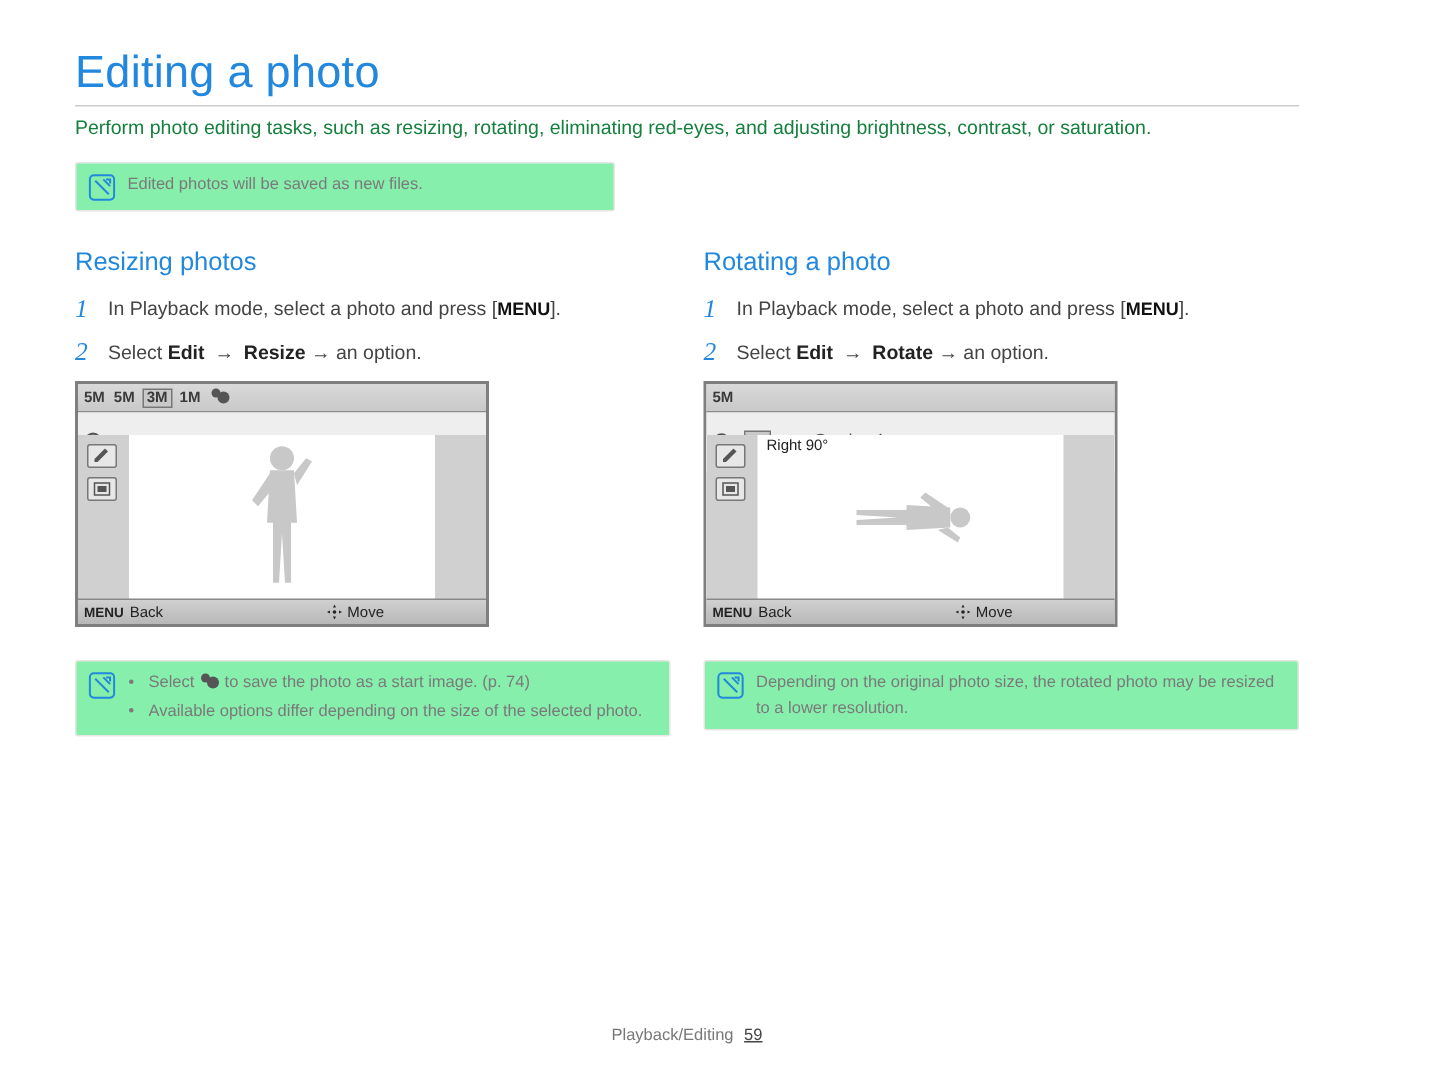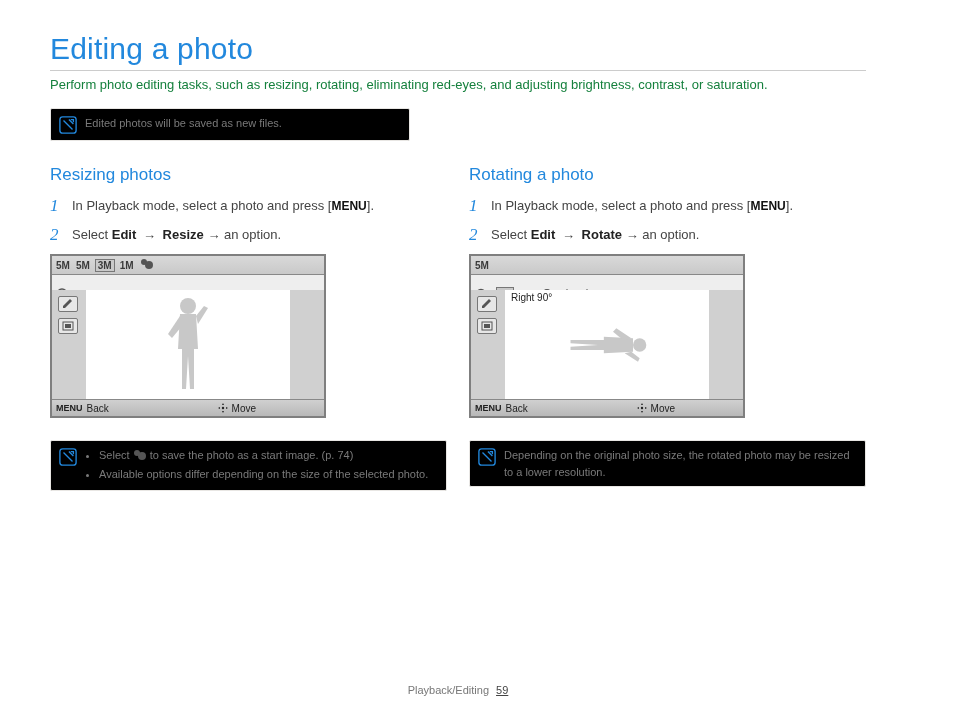--- a/index.html
+++ b/index.html
@@ -29,21 +29,21 @@
     border: none;
     border-top: 1px solid #ccc;
     margin: 4px 0 6px 0;
   }
   .intro {
     font-size: 13px;
     color: #15803d;
     margin: 0 0 16px 0;
   }
   .note-box {
-    background: #000000;
+    background: #86efac;
     border: 1px solid #e8e6e3;
     border-radius: 2px;
     padding: 6px 10px 6px 8px;
     font-size: 11px;
     color: #7a7a7a;
     display: flex;
     align-items: flex-start;
     gap: 8px;
     box-sizing: border-box;
   }

